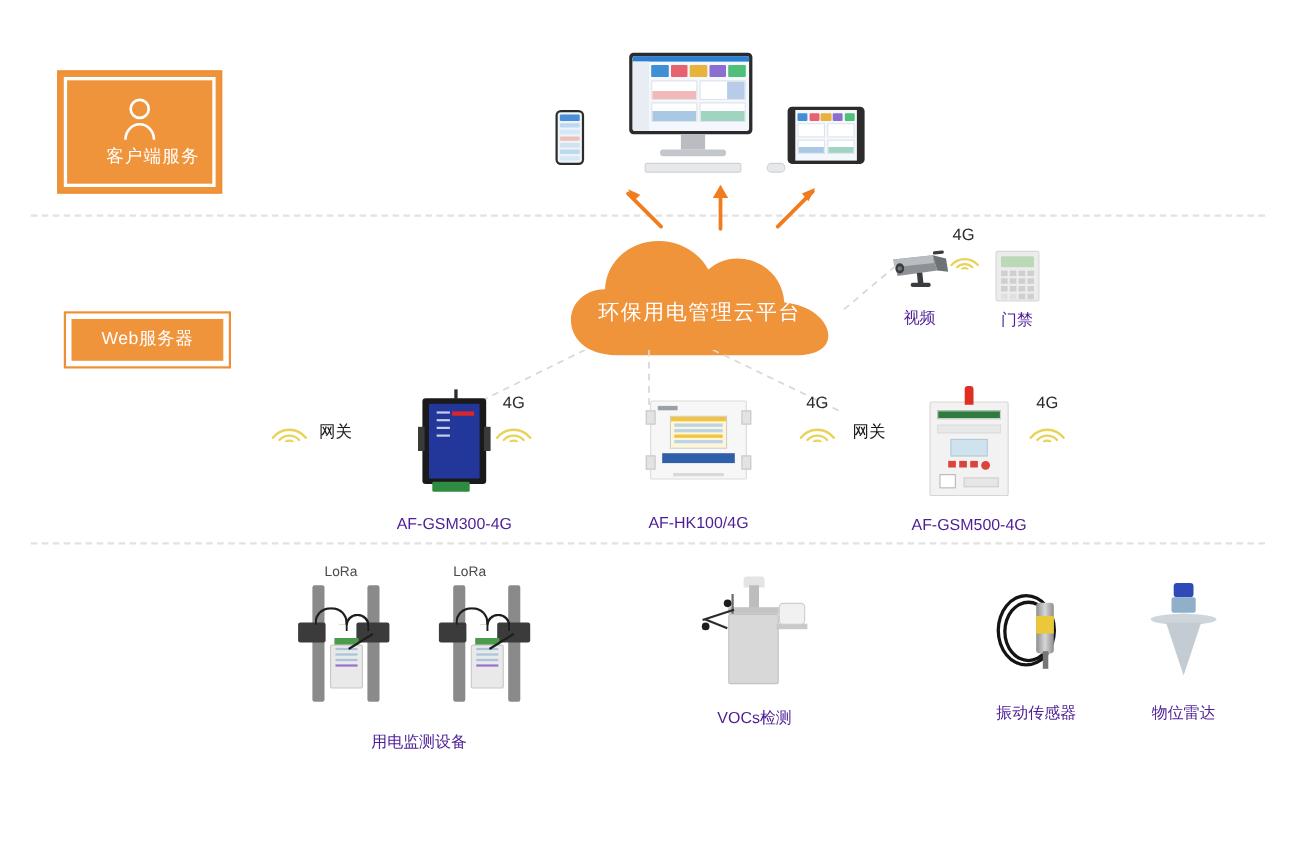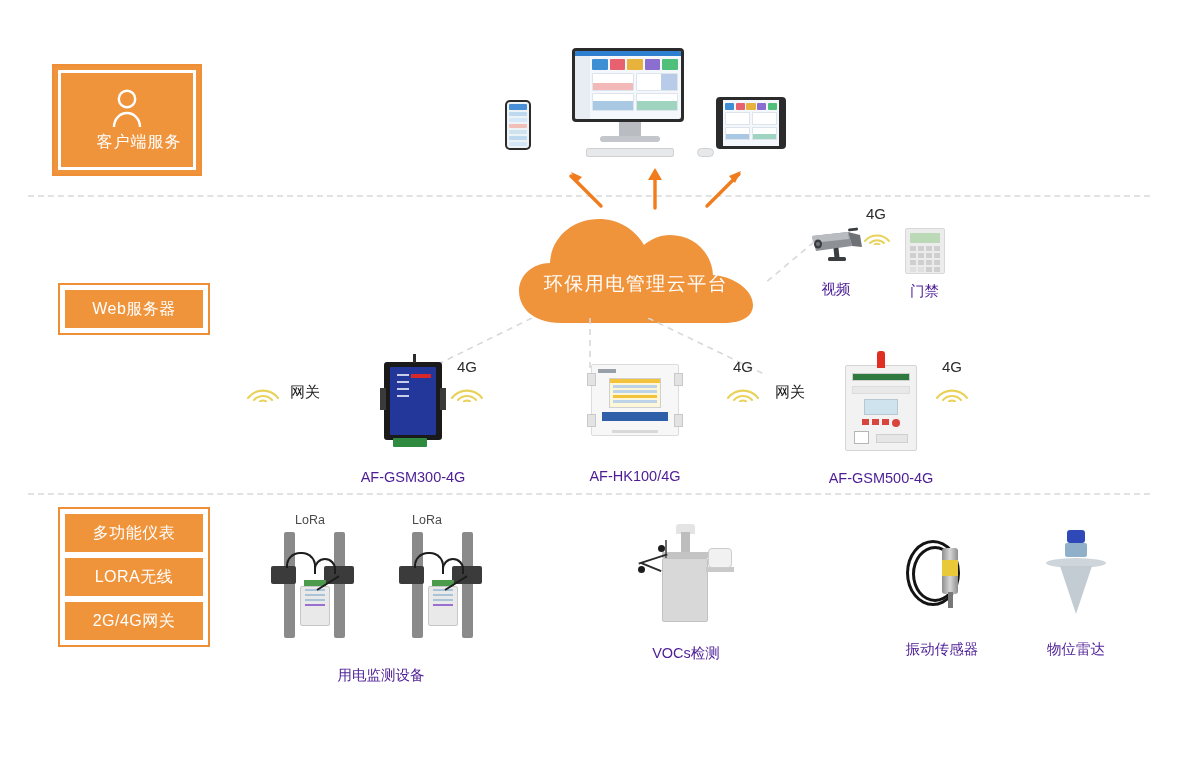--- a/index.html
+++ b/index.html
@@ -227,25 +227,20 @@
         <path d="M4 39 A13 14 0 0 1 30 39" fill="none" stroke="#ffffff" stroke-width="2.4"></path>
       </svg>
       <div id="client-legend-label">客户端服务</div>
     </div>
   </div>
 
   <div class="legend-box" id="server-legend">
     <div class="legend-cell">Web服务器</div>
   </div>
 
-  <div class="legend-box" id="field-legend">
-    <div class="legend-cell">多功能仪表</div>
-    <div class="legend-cell">LORA无线</div>
-    <div class="legend-cell">2G/4G网关</div>
-  </div>
 
   <div class="node" style="left:505px; top:100px;">
     <div class="art phone">
       <div class="phone-scr">
         <i style="background:#4a90d9;height:6px"></i>
         <i style="background:#bcd9f0"></i>
         <i style="background:#d4e8f7"></i>
         <i style="background:#f0c0b8"></i>
         <i style="background:#cfe3ef"></i>
         <i style="background:#bcd9f0"></i>

